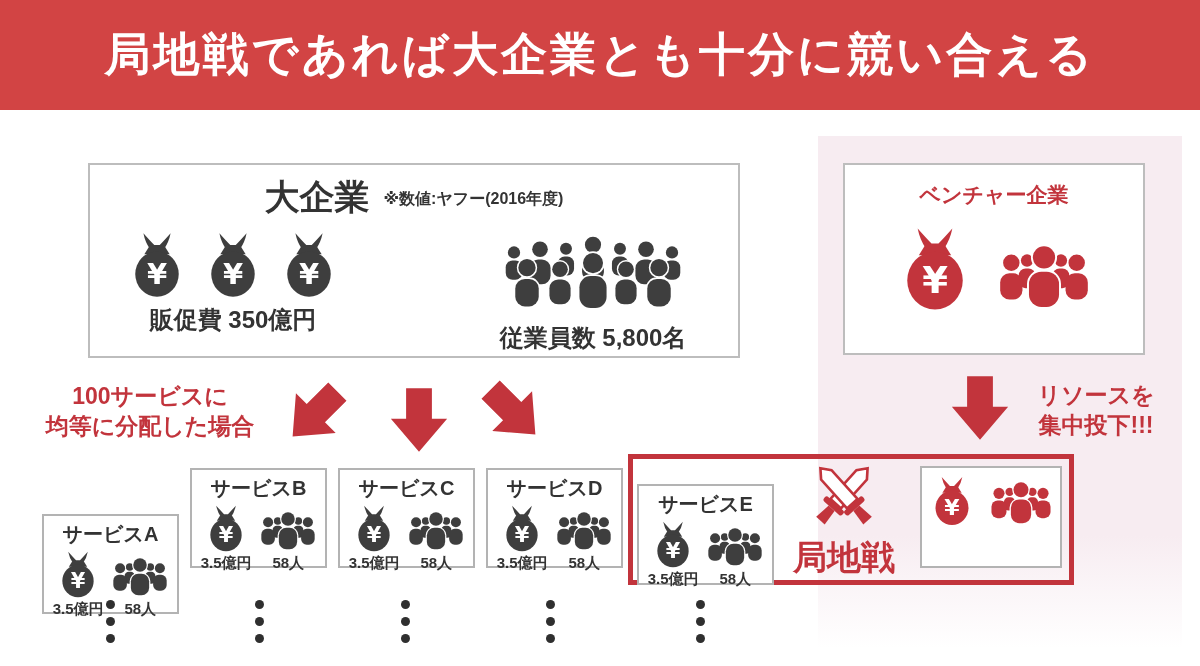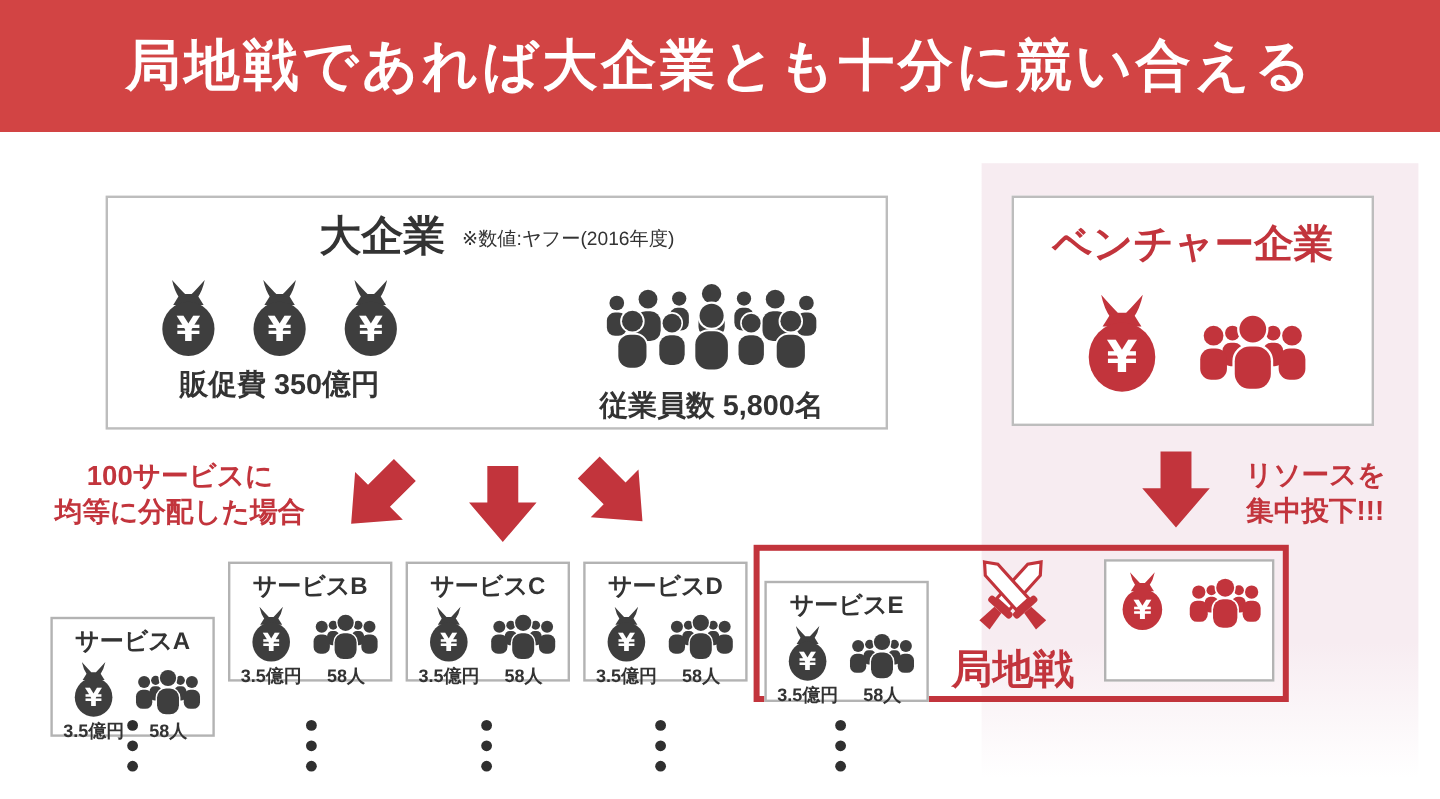--- a/index.html
+++ b/index.html
@@ -31,37 +31,37 @@
     background:#fff;border:2px solid var(--box-border,#bdbdbd);
     box-sizing:border-box;
   }
 
   
   #enterprise-box{left:88px;top:163px;width:652px;height:195px;text-align:right;}
   #enterprise-box .hdr{
     display:flex;justify-content:center;align-items:flex-end;margin-top:14px;gap:14px;
   }
   #enterprise-box .hdr .big{font-size:35px;font-weight:800;line-height:1;}
-  #enterprise-box .hdr .note{font-size:16px;font-weight:400;padding-bottom:4px;}
+  #enterprise-box .hdr .note{font-size:16px;font-weight:700;padding-bottom:4px;}
   #enterprise-box .content{
     display:flex;justify-content:space-between;padding:0 38px;margin-top:12px;
   }
   .stat-col{display:flex;flex-direction:column;align-items:center;}
   .stat-col .label{font-size:24px;font-weight:800;margin-top:6px;white-space:nowrap;}
   .bags-row{display:flex;gap:18px;align-items:flex-end;height:72px;}
 
   .icon{display:inline-block;line-height:0;}
   .icon svg{width:100%;height:100%;display:block;}
   .ic-dark{color:var(--icon-dark,#3e3e3e);}
   .ic-red{color:var(--accent,#c2343c);}
 
   
   #venture-box{left:843px;top:163px;width:302px;height:192px;}
   #venture-box .vt{
-    text-align:center;font-size:33px;font-weight:800;color:var(--accent,#c2343c);
+    text-align:center;font-size:21px;font-weight:800;color:var(--accent,#c2343c);
     margin-top:16px;white-space:nowrap;
   }
   #venture-box .icons{display:flex;justify-content:center;align-items:flex-end;gap:26px;margin-top:16px;height:86px;}
 
   
   .red-caption{
     color:var(--accent,#c2343c);font-weight:800;font-size:23px;line-height:1.32;
     text-align:center;white-space:nowrap;
   }
   #split-caption{left:28px;top:381px;width:244px;}

